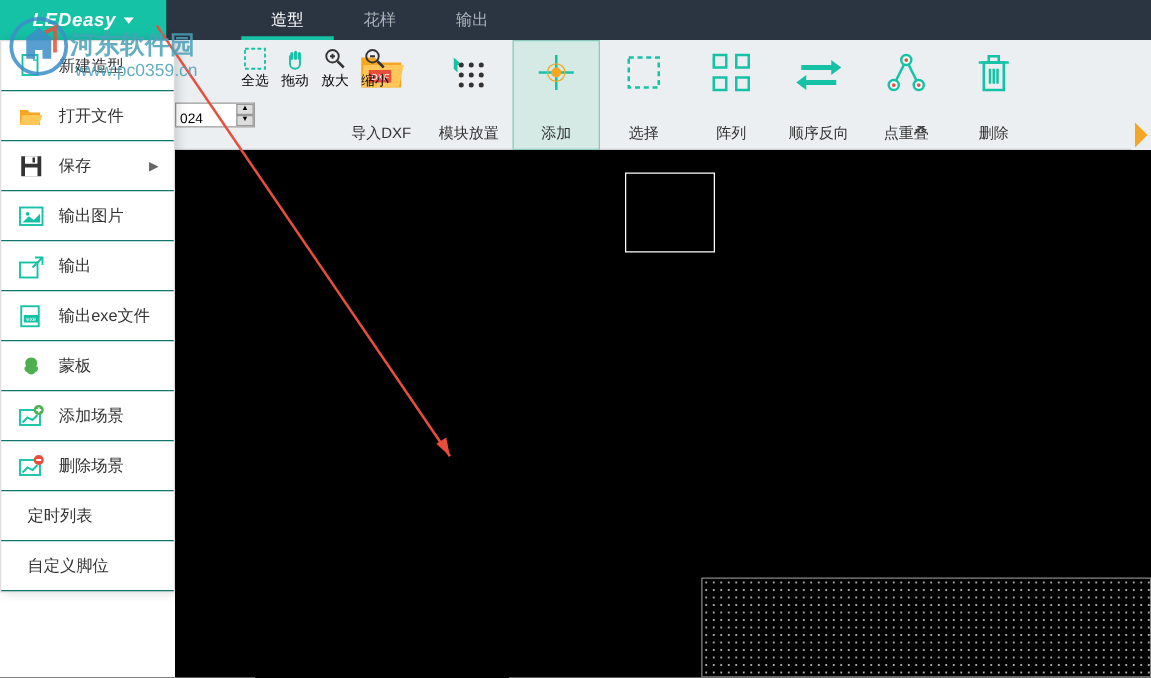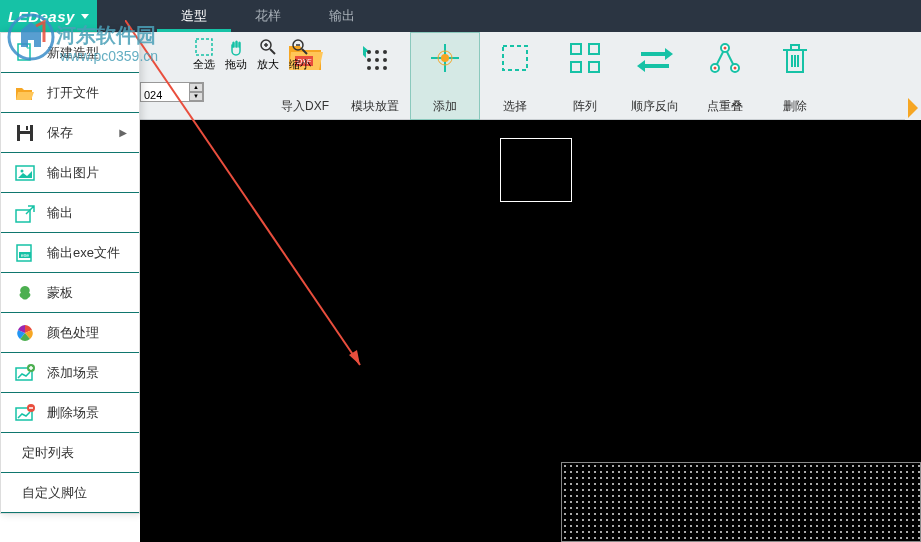--- a/index.html
+++ b/index.html
@@ -1,19 +1,19 @@
 <!DOCTYPE html>
 <html><head>
   <meta charset="utf-8">
   <style>
     * { margin: 0; padding: 0; box-sizing: border-box; }
     body { font-family: "Microsoft YaHei", sans-serif; width: 921px; height: 542px; overflow: hidden; background: #fff; position: relative; }
     
     .titlebar { height: 32px; background: #2b3542; display: flex; align-items: center; }
-    .logo-btn { background: #16c2a6; height: 32px; padding: 0 8px; display: flex; align-items: center; color: #fff; font-size: 15px; font-style: italic; font-weight: bold; letter-spacing: 0.5px; }
+    .logo-btn { background: #16c2a6; height: 32px; padding: 0 26px; display: flex; align-items: center; color: #fff; font-size: 15px; font-style: italic; font-weight: bold; letter-spacing: 0.5px; }
     .logo-btn::after { content: ""; margin-left: 6px; border-left: 4px solid transparent; border-right: 4px solid transparent; border-top: 5px solid #fff; }
     .tabs { display: flex; margin-left: 60px; }
     .tab { color: #a8b0b8; padding: 0 24px; height: 32px; line-height: 32px; font-size: 13px; cursor: pointer; border-bottom: 3px solid transparent; }
     .tab.active { color: #fff; border-bottom-color: #16c2a6; }
     
     .toolbar { height: 88px; background: #eceff1; border-bottom: 1px solid #c9ced2; display: flex; align-items: flex-start; padding-left: 140px; position: relative; }
     .sub-toolbar { position: absolute; left: 140px; top: 0; display: flex; gap: 0; padding-left: 48px; }
     .sub-btn { width: 32px; height: 44px; display: flex; flex-direction: column; align-items: center; justify-content: center; font-size: 11px; }
     .sub-btn svg { width: 20px; height: 20px; }
     
@@ -271,33 +271,20 @@
     <div class="menu-icon">
         <svg width="22" height="22" viewBox="0 0 22 22">
           <path d="M11 4 C7 4 5 8 7 11 C5 11 5 15 8 16 C9 18 13 18 14 16 C17 15 17 11 15 11 C17 8 15 4 11 4" fill="#4caf50"></path>
         </svg>
       </div>
     <div class="menu-label">蒙板</div>
   </div>
   <div class="menu-item">
     <div class="menu-icon">
         <svg width="22" height="22" viewBox="0 0 22 22">
-          <circle cx="11" cy="11" r="8" fill="none"></circle>
-          <path d="M11 11 L11 3 A8 8 0 0 1 18 8 Z" fill="#e94e3d"></path>
-          <path d="M11 11 L18 8 A8 8 0 0 1 16 17 Z" fill="#f6a623"></path>
-          <path d="M11 11 L16 17 A8 8 0 0 1 6 17 Z" fill="#4caf50"></path>
-          <path d="M11 11 L6 17 A8 8 0 0 1 4 8 Z" fill="#2196f3"></path>
-          <path d="M11 11 L4 8 A8 8 0 0 1 11 3 Z" fill="#9c27b0"></path>
-        </svg>
-      </div>
-    <div class="menu-label">颜色处理</div>
-  </div>
-  <div class="menu-item">
-    <div class="menu-icon">
-        <svg width="22" height="22" viewBox="0 0 22 22">
           <rect x="2" y="6" width="16" height="12" fill="none" stroke="#16c2a6" stroke-width="1.5"></rect>
           <path d="M4 16 L8 12 L12 14 L16 10" fill="none" stroke="#16c2a6" stroke-width="1.5"></path>
           <circle cx="17" cy="6" r="4" fill="#4caf50"></circle>
           <line x1="17" y1="4" x2="17" y2="8" stroke="#fff" stroke-width="1.5"></line>
           <line x1="15" y1="6" x2="19" y2="6" stroke="#fff" stroke-width="1.5"></line>
         </svg>
       </div>
     <div class="menu-label">添加场景</div>
   </div>
   <div class="menu-item">

